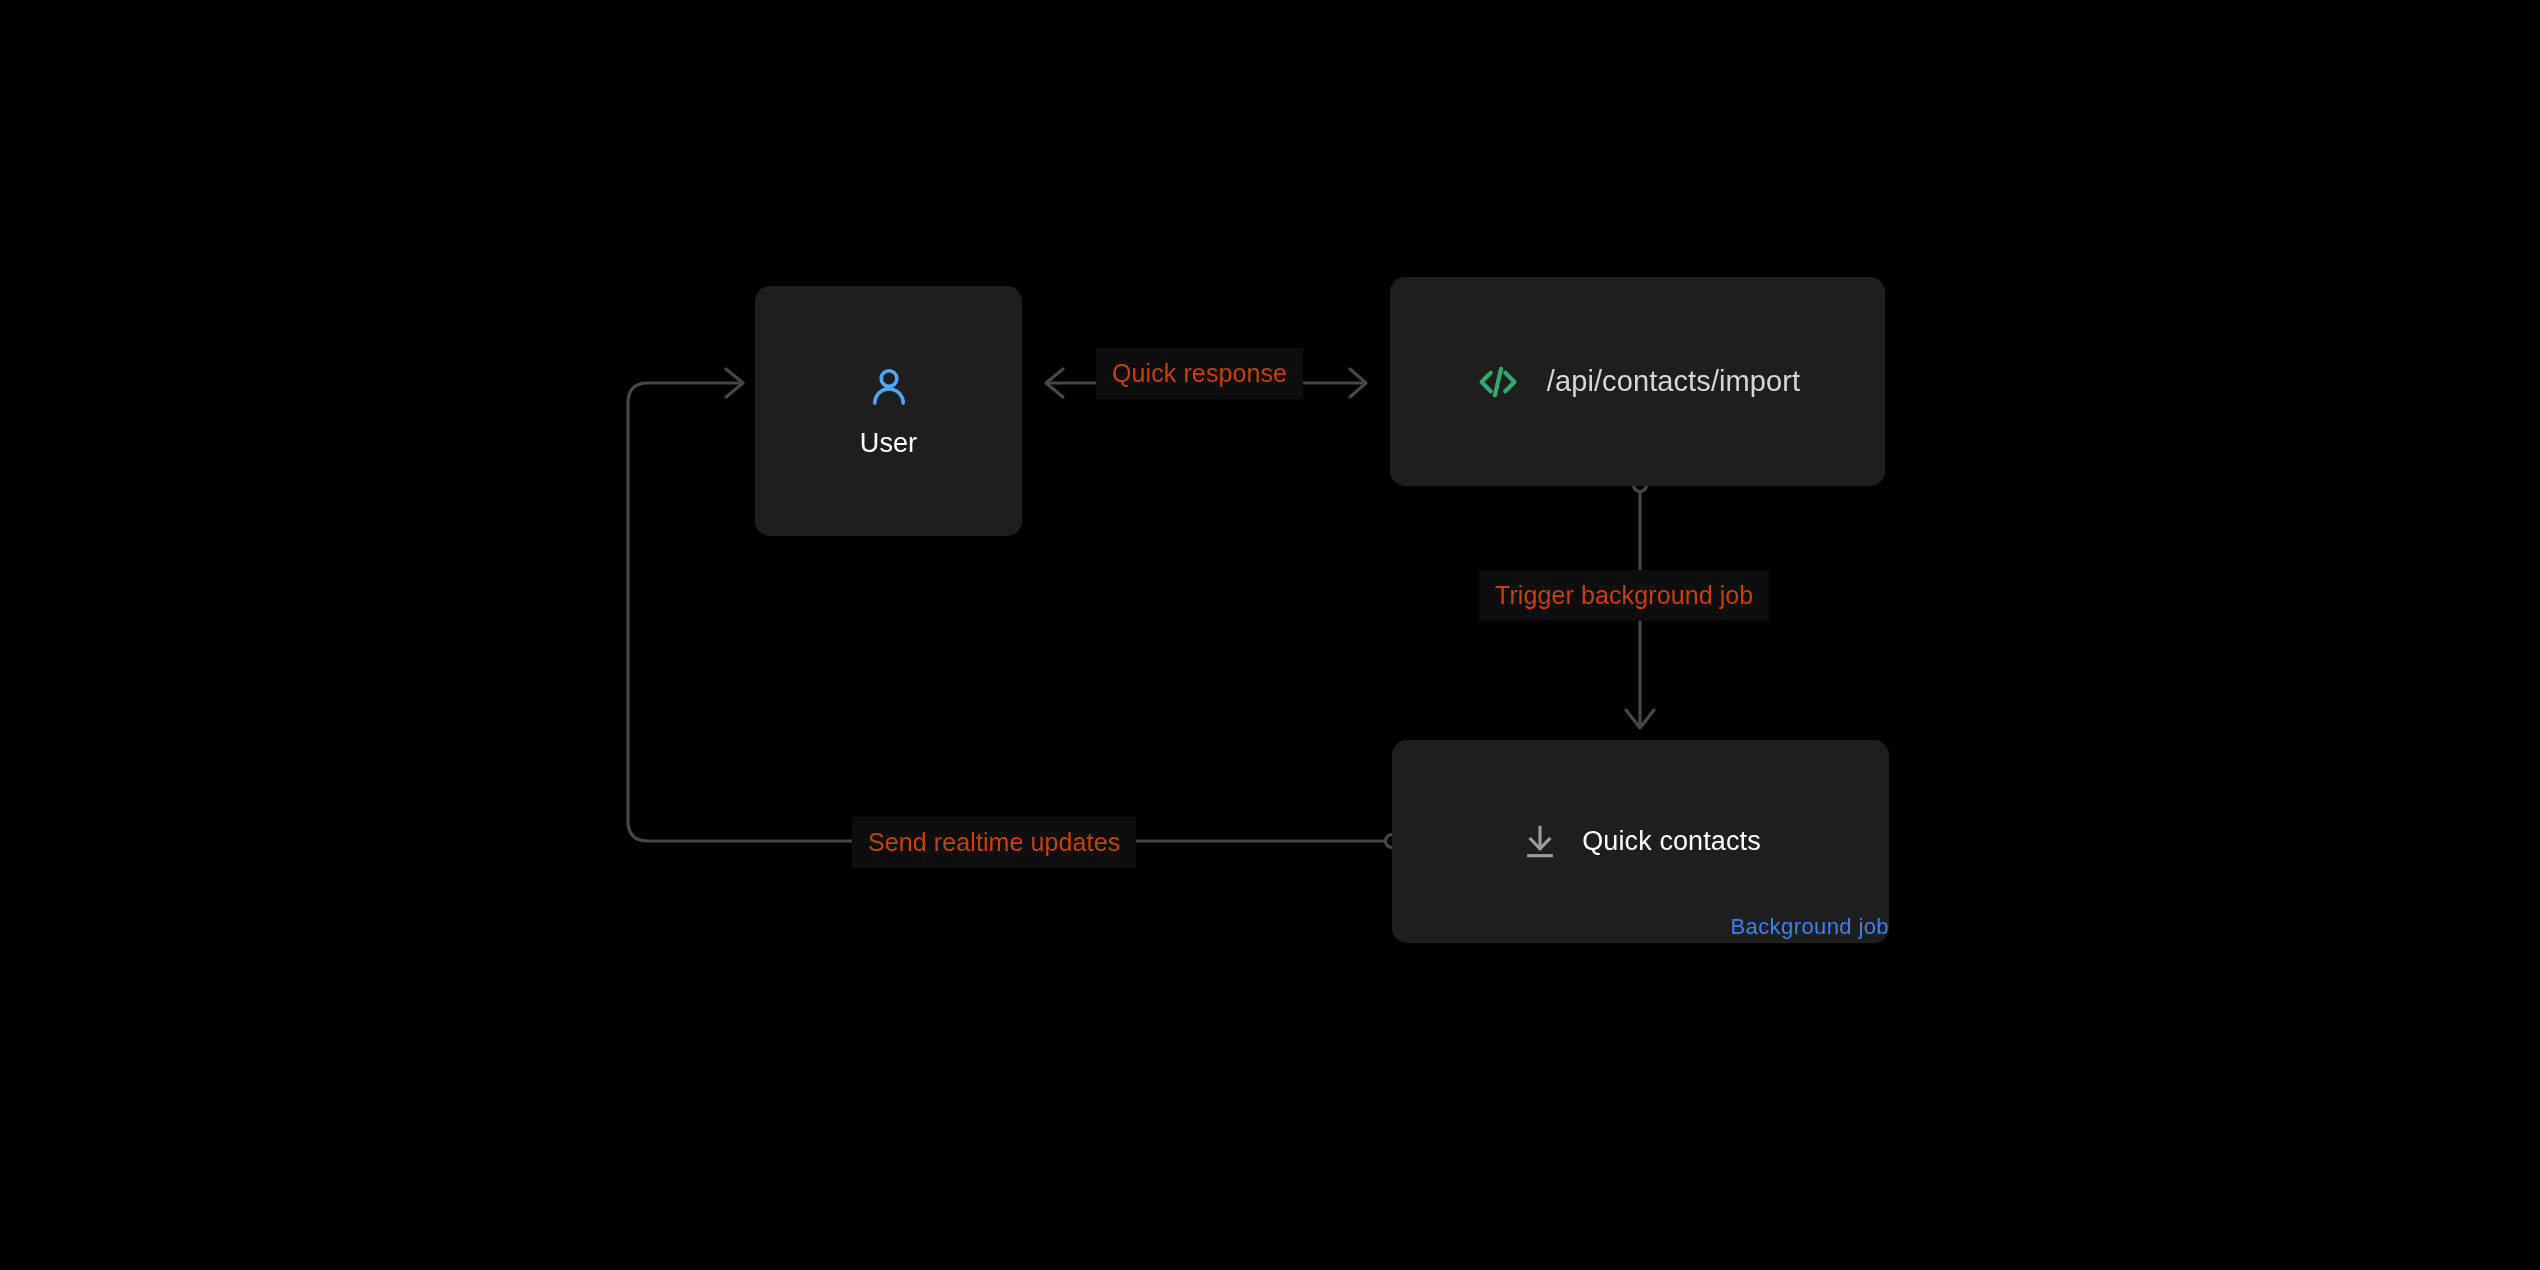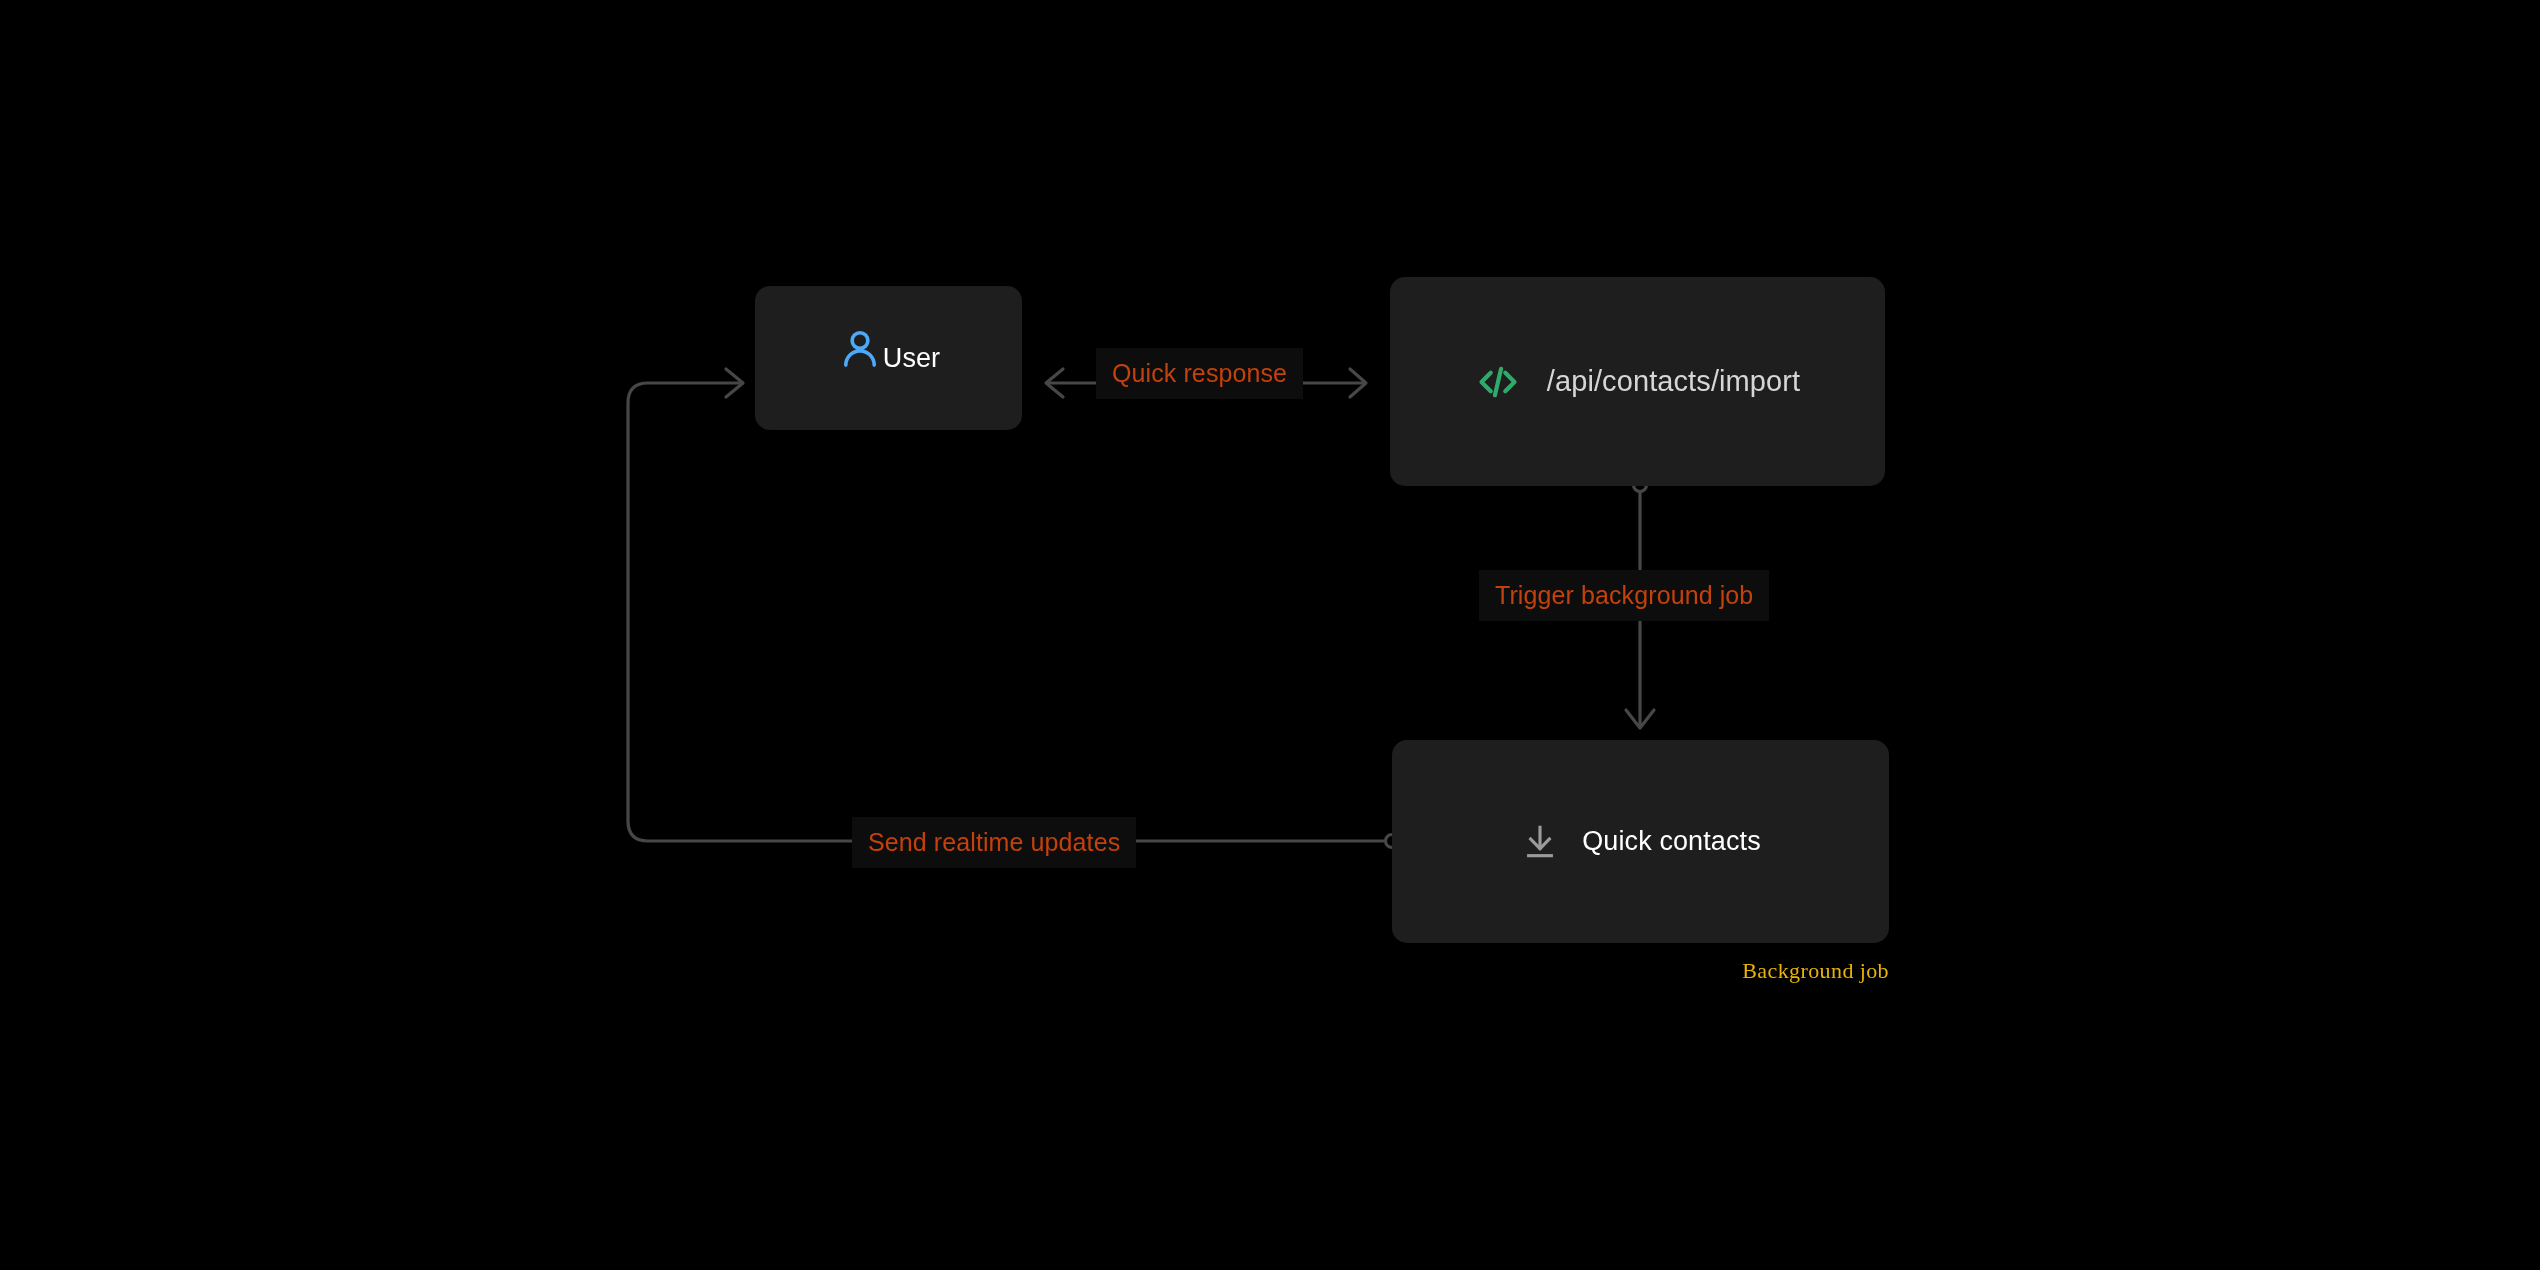--- a/index.html
+++ b/index.html
@@ -41,21 +41,22 @@
     border-radius: 15px;
     display: flex;
     align-items: center;
     justify-content: center;
   }
 
   .node-user {
     left: 755px;
     top: 286px;
     width: 267px;
-    height: 144px;
+    height: 250px;
+    flex-direction: column;
   }
 
   .node-api {
     left: 1390px;
     top: 277px;
     width: 495px;
     height: 209px;
     flex-direction: row;
     gap: 26px;
   }
@@ -117,26 +118,26 @@
 
   .label-updates {
     left: 852px;
     top: 817px;
   }
 
   
   .caption {
     position: absolute;
     left: 1675px;
-    top: 958px;
+    top: 914px;
     width: 214px;
     text-align: right;
-    font-family: Liberation Serif, serif;
+    font-family: Liberation Sans, sans-serif;
     font-size: 22px;
-    color: #eab308;
+    color: #3b82f6;
     letter-spacing: 0.4px;
     white-space: nowrap;
   }
 </style>
 </head>
 <body>
 
 <div id="canvas">
 
   <svg id="edges" viewBox="0 0 2540 1270" width="2540" height="1270" xmlns="http://www.w3.org/2000/svg">

